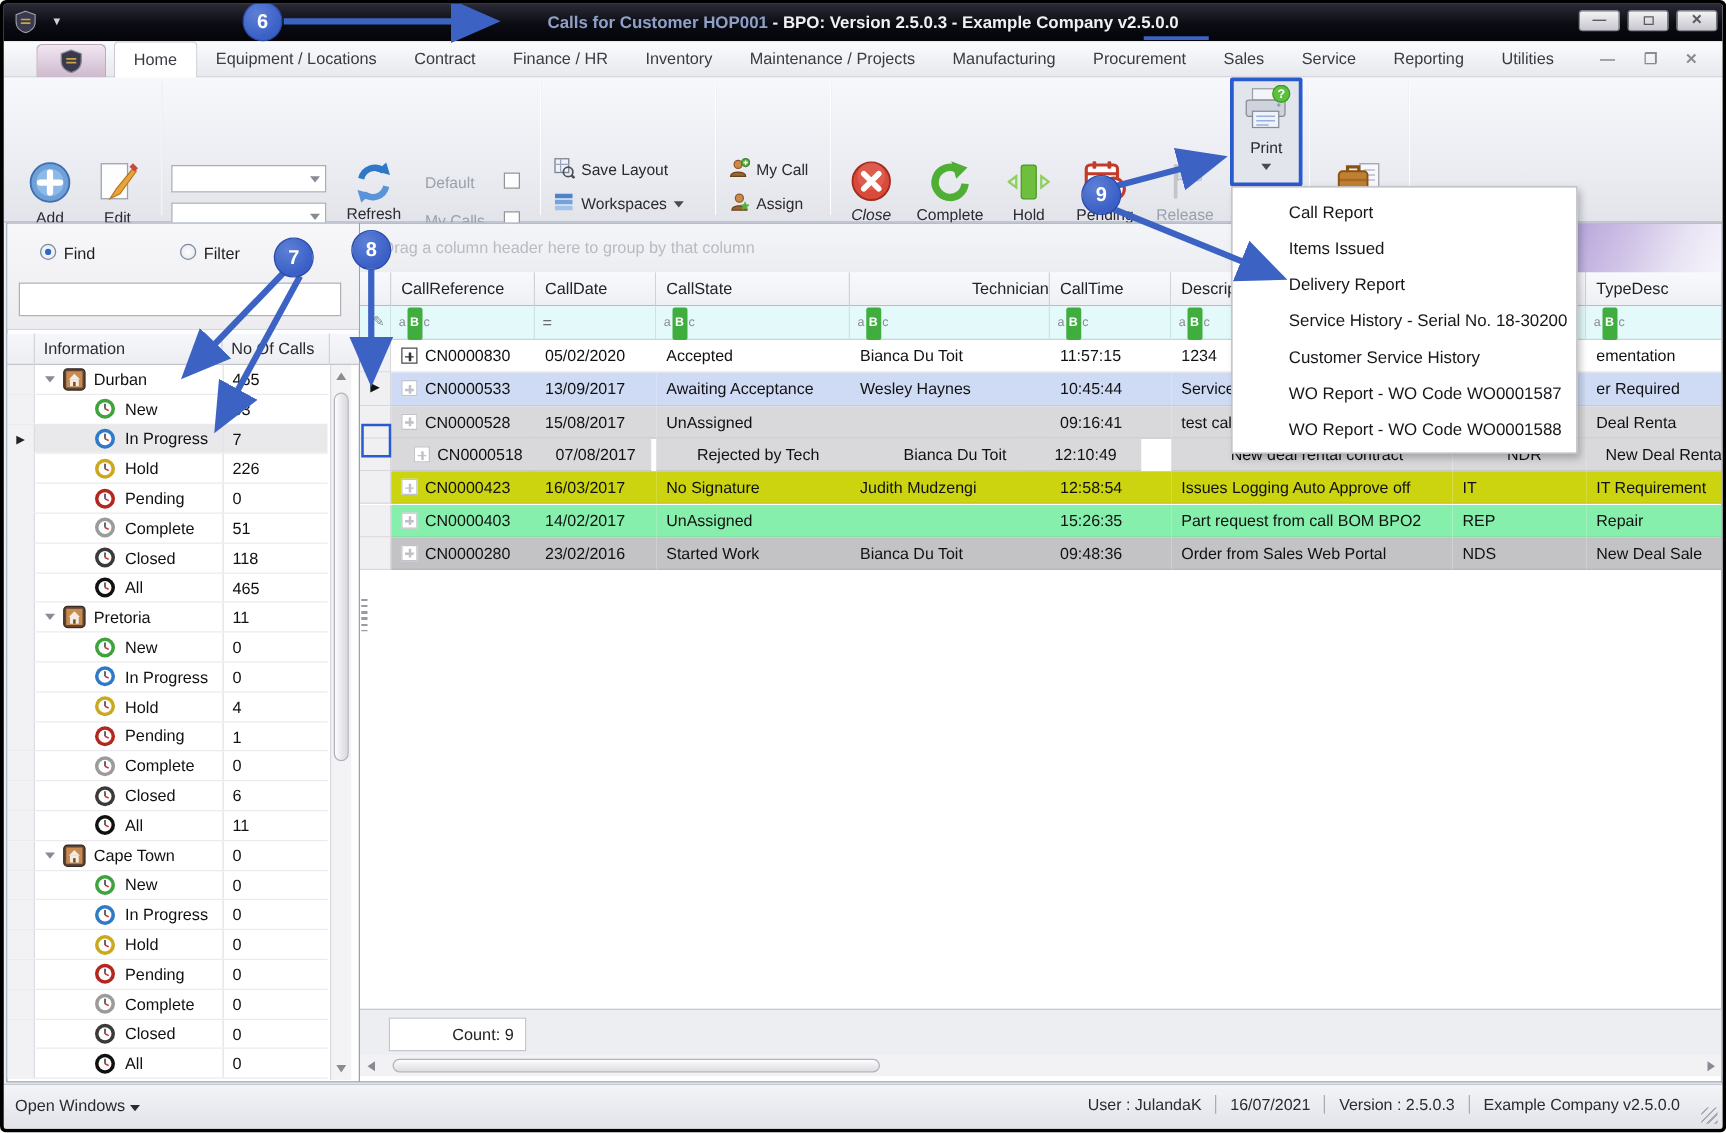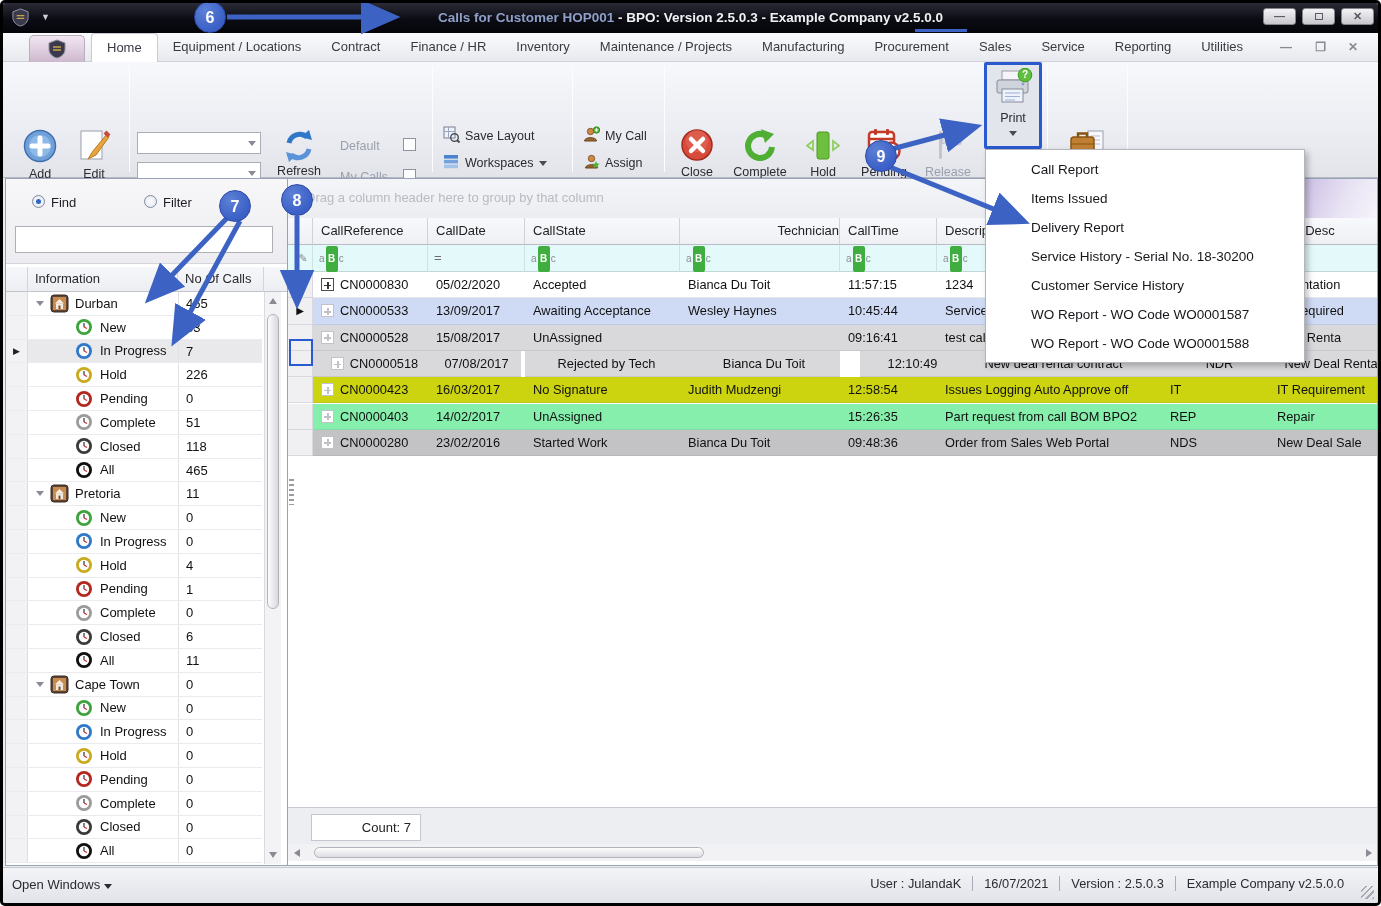--- a/index.html
+++ b/index.html
@@ -37,21 +37,21 @@
 .combo .ca{position:absolute;right:4px;top:8px;width:0;height:0;border-left:4px solid transparent;border-right:4px solid transparent;border-top:5px solid #8a8a94;}
 .cklabel{position:absolute;font-size:12.5px;color:#9aa0ac;}
 .ckbox{position:absolute;width:13px;height:13px;background:#fdfdfe;border:1px solid #8f939c;}
 .caret-down{display:inline-block;width:0;height:0;border-left:4px solid transparent;border-right:4px solid transparent;border-top:5px solid #4a4a52;}
 .chev{position:absolute;left:1348px;top:155px;width:9px;height:9px;border-left:2px solid #8a8a94;border-top:2px solid #8a8a94;transform:rotate(45deg);}
 .printbox{position:absolute;left:981px;top:59px;width:58px;height:87px;border:3px solid #2a5ad0;border-radius:2px;background:#e3e5ec;z-index:40;}
 .disabled{opacity:.55;}
 .disabled-label{color:#9aa0ac;}
 
 
-.menu{position:absolute;left:982px;top:146px;width:320px;background:#fff;border:1px solid #b4b4bc;box-shadow:3px 3px 6px rgba(0,0,0,.25);z-index:50;padding:5px 0 4px 0;}
+.menu{position:absolute;left:982px;top:146px;width:277px;background:#fff;border:1px solid #b4b4bc;box-shadow:3px 3px 6px rgba(0,0,0,.25);z-index:50;padding:5px 0 4px 0;}
 .menu-item{height:29px;line-height:29px;padding-left:45px;font-size:13.5px;color:#17171b;white-space:nowrap;}
 
 
 .lpanel{position:absolute;left:2px;top:175px;width:283px;height:688px;background:#fff;border:1px solid #96a2b6;}
 .lfilter{position:absolute;left:0;top:0;width:281px;height:85px;background:linear-gradient(#f7f7f9,#ededf1);border-bottom:1px solid #d4d6dc;}
 .radio{position:absolute;width:13px;height:13px;border-radius:50%;border:1px solid #7d8ba2;background:radial-gradient(#fff,#dfe4ec);}
 .radio.sel::after{content:"";position:absolute;left:3px;top:3px;width:5px;height:5px;border-radius:50%;background:#2d66c4;}
 .rlabel{position:absolute;font-size:13px;color:#1c1c22;}
 .finput{position:absolute;left:9px;top:47px;width:258px;height:27px;background:#fff;border:1px solid #aeb0b8;}
 .tree-head{position:absolute;left:0;top:88px;width:281px;height:25px;background:linear-gradient(#f6f7fa,#eceef2);border-bottom:1px solid #c2c4cc;}
@@ -256,21 +256,21 @@
               <rect x="9" y="2.5" width="6.5" height="9" fill="#f4f4f6" stroke="#9aa0ac"></rect>
               <path d="M10.5 5h3.5M10.5 7h3.5M10.5 9h3.5" stroke="#b8bcc6" stroke-width=".8"></path>
             </svg></span>
           <span>Start</span>
         </div>
       </div>
     <div class="glabel" style="left:570px;width:90px">Work</div>
     <div class="glauncher" style="left:646px"></div>
 
     <div id="process-group">
-        <div class="bigbtn" style="left: 663px; top: 66px; width: 62px;"><span class="ic"><svg width="34" height="34" viewBox="0 0 34 34">
+        <div class="bigbtn" style="left: 663px; top: 66px; width: 62px; font-style: italic;"><span class="ic"><svg width="34" height="34" viewBox="0 0 34 34">
               <circle cx="17" cy="17" r="15" fill="#d84a3a" stroke="#a32c1e" stroke-width="1.5"></circle>
               <circle cx="17" cy="13" r="11" fill="#e2695c" opacity=".6"></circle>
               <path d="M11 11l12 12M23 11L11 23" stroke="#fff" stroke-width="4.5" stroke-linecap="round"></path>
             </svg></span><span class="">Close</span></div>
         <div class="bigbtn" style="left: 726px; top: 66px; width: 62px;"><span class="ic"><svg width="34" height="34" viewBox="0 0 34 34">
               <path d="M29 19 A12 12 0 1 1 22 7" fill="none" stroke="#4fae34" stroke-width="6"></path>
               <path d="M18 1 l13 5 -9 9z" fill="#4fae34"></path>
             </svg></span><span class="">Complete</span></div>
         <div class="bigbtn" style="left: 789px; top: 66px; width: 62px;"><span class="ic"><svg width="34" height="34" viewBox="0 0 34 34">
               <path d="M7 13 l-6 4.5 6 4.5z" fill="none" stroke="#8fcf5e" stroke-width="1.8"></path>
@@ -775,21 +775,21 @@
           <div class="gcell bg-gray" style="left:649px;width:225px">test call c</div>
           <div class="gcell bg-gray" style="left:874px;width:107px"></div>
           <div class="gcell bg-gray" style="left:981px;width:116px">Deal Renta</div>
         </div>
         <div class="grow" style="top: 171.9px; text-align: center;">
           <div class="gind"></div>
           <div class="gcell bg-gray" style="left:25px;width:115px"><span class="exp lt"></span>CN0000518</div>
           <div class="gcell bg-gray" style="left:136px;width:97px">07/08/2017</div>
           <div class="gcell bg-gray" style="left:237px;width:155px">Rejected by Tech</div>
           <div class="gcell bg-gray" style="left:392px;width:160px">Bianca Du Toit</div>
-          <div class="gcell bg-gray" style="left:572px;width:97px">12:10:49</div>
+          <div class="gcell bg-gray" style="left:528px;width:97px">12:10:49</div>
           <div class="gcell bg-gray" style="left:649px;width:225px">New deal rental contract</div>
           <div class="gcell bg-gray" style="left:874px;width:107px">NDR</div>
           <div class="gcell bg-gray" style="left:981px;width:116px">New Deal Renta</div>
         </div>
         <div class="grow" style="top: 198.2px;">
           <div class="gind"></div>
           <div class="gcell bg-yellow" style="left:25px;width:115px"><span class="exp lt"></span>CN0000423</div>
           <div class="gcell bg-yellow" style="left:140px;width:97px">16/03/2017</div>
           <div class="gcell bg-yellow" style="left:237px;width:155px">No Signature</div>
           <div class="gcell bg-yellow" style="left:392px;width:160px">Judith Mudzengi</div>
@@ -817,21 +817,21 @@
           <div class="gcell bg-gray2" style="left:392px;width:160px">Bianca Du Toit</div>
           <div class="gcell bg-gray2" style="left:552px;width:97px">09:48:36</div>
           <div class="gcell bg-gray2" style="left:649px;width:225px">Order from Sales Web Portal</div>
           <div class="gcell bg-gray2" style="left:874px;width:107px">NDS</div>
           <div class="gcell bg-gray2" style="left:981px;width:116px">New Deal Sale</div>
         </div>
       </div>
     <div class="rowbox"></div>
     <div class="splitdots"></div>
     <div class="gfooter">
-      <div class="countbox">Count: 7</div>
+      <div class="countbox">Count: 9</div>
     </div>
     <div class="hscroll">
       <span class="harrow" style="left:6px;border-right:6px solid #8a8a94"></span>
       <div class="hthumb"></div>
       <span class="harrow" style="right:6px;border-left:6px solid #8a8a94"></span>
     </div>
   </div>
 
   <div class="statusbar">
     <div class="openwin"><span>Open Windows</span> <span class="caret-down" style="border-top-color:#2a2a32"></span></div>

